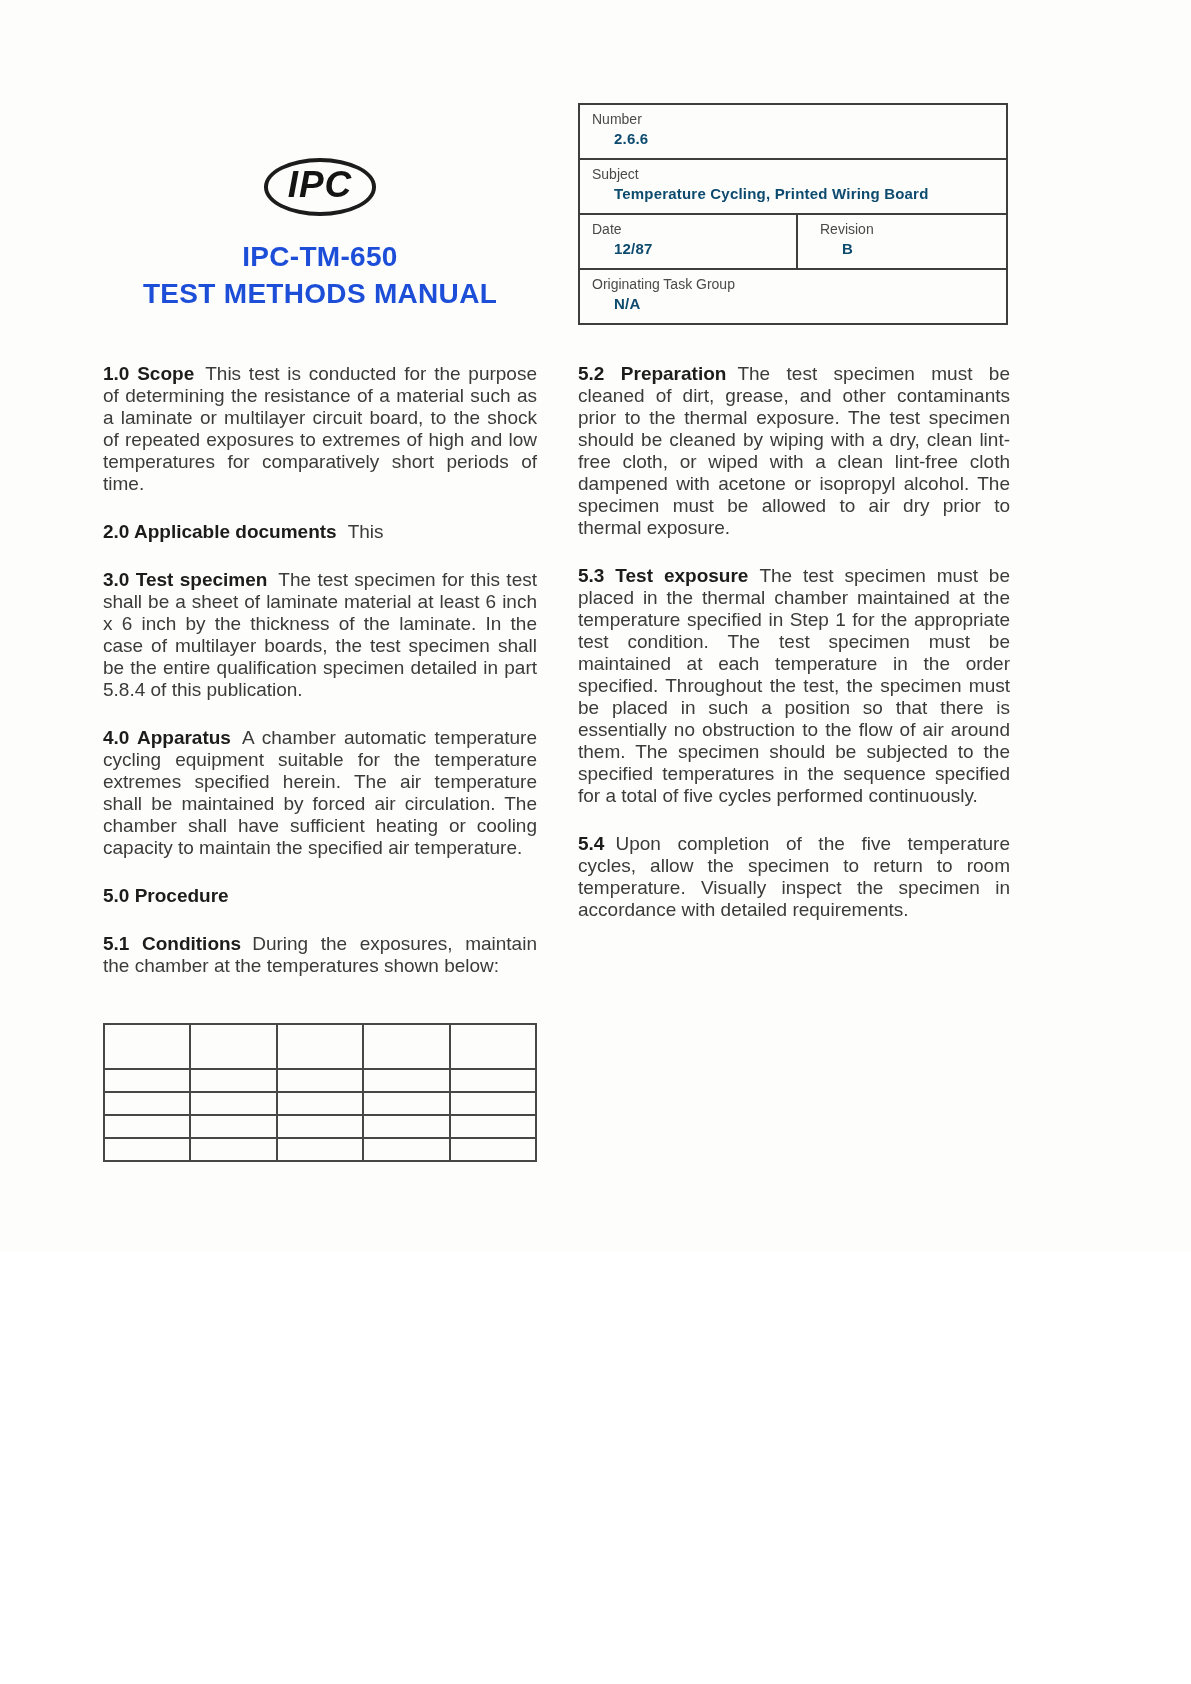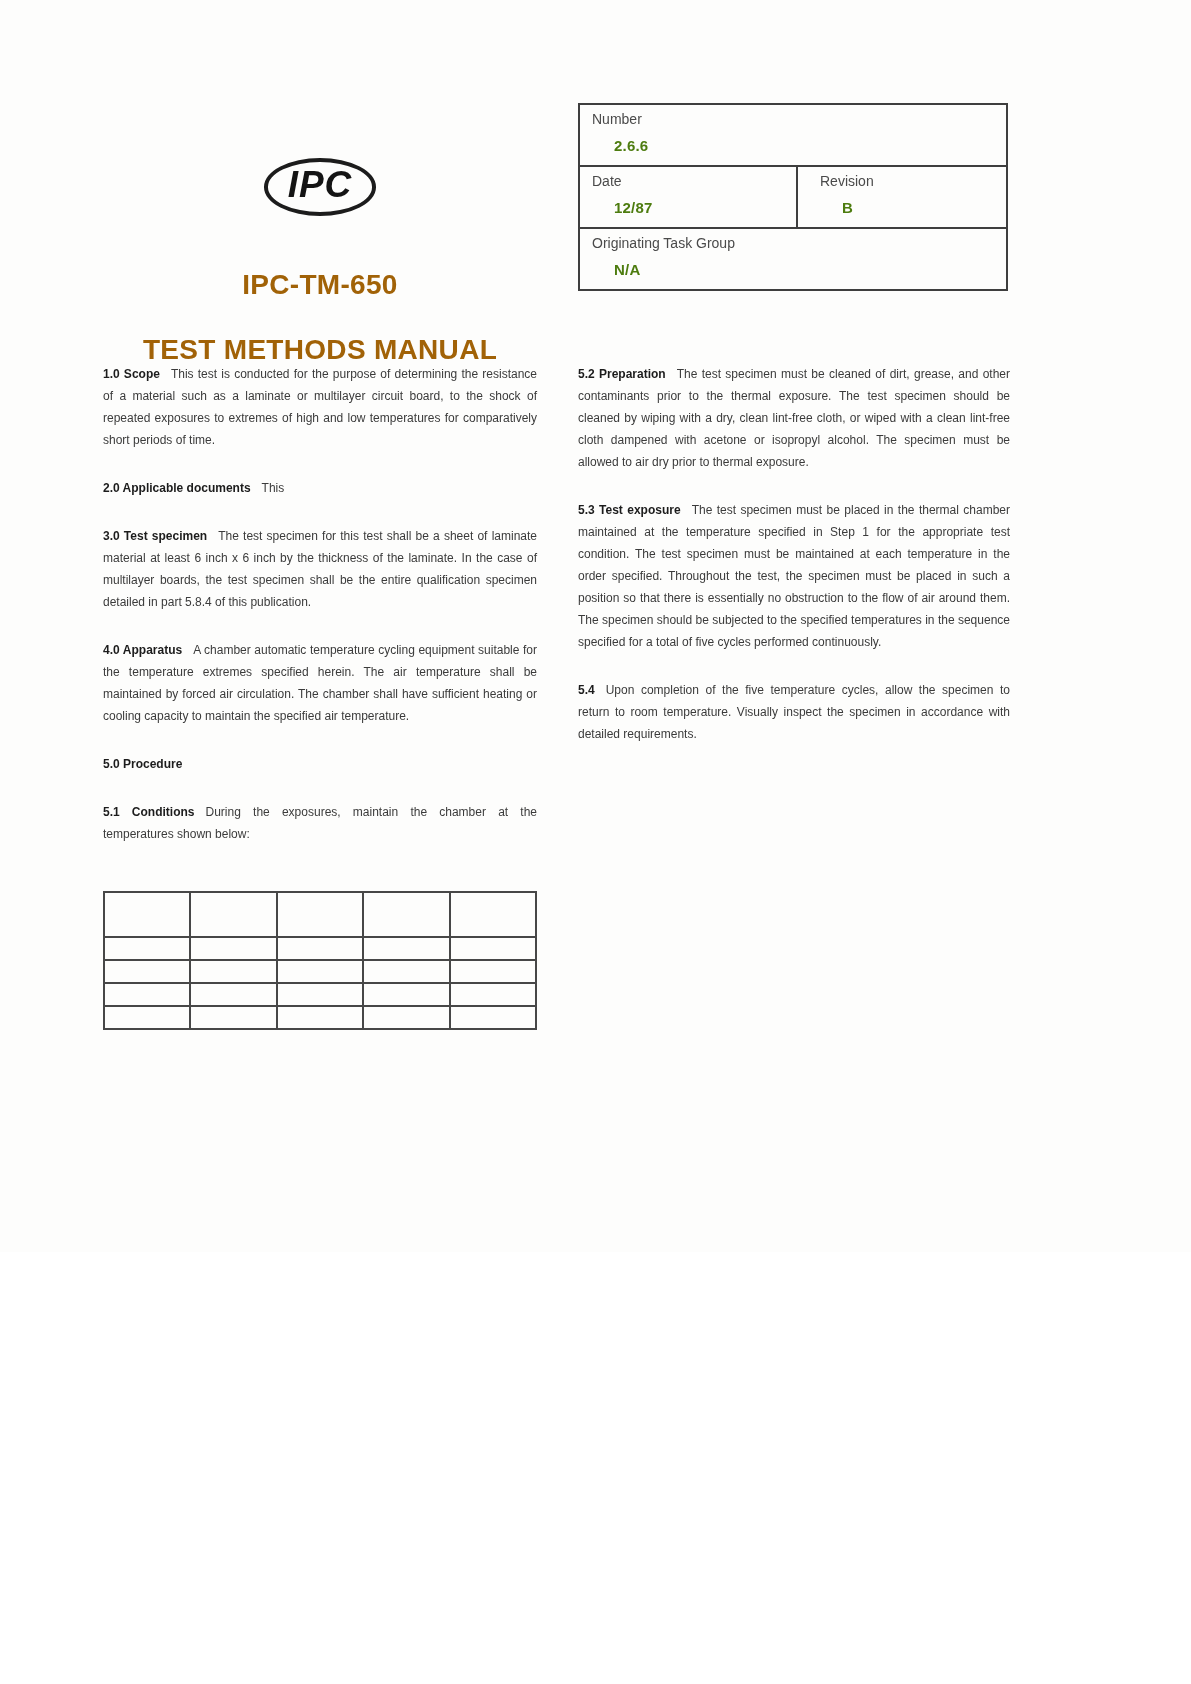--- a/index.html
+++ b/index.html
@@ -16,47 +16,47 @@
 
   
   .header-box {
     position:absolute; left:578px; top:103px; width:430px;
     border:2px solid #3e3e3e;
     background:#fdfdfc;
   }
   .hb-row { border-bottom:2px solid #3e3e3e; padding:6px 12px 11px 12px; }
   .hb-row-last { border-bottom:none; }
   .hb-label { font-size:14px; color:#4a4a4a; }
-  .hb-value { font-size:15px; font-weight:bold; color:#4d7c0f; margin:10px 0 0 22px; letter-spacing:0.2px; }
+  .hb-value { font-size:15px; font-weight:bold; color:#0c4a6e; margin:3px 0 0 22px; letter-spacing:0.2px; }
   .hb-split { display:flex; padding:0;gap:10px; }
   .hb-cell { padding:6px 12px 11px 12px; }
   .hb-cell-date { flex:0 0 218px; border-right:2px solid #3e3e3e; }
   .hb-cell-rev { flex:1; }
 
   
   .masthead {
     position:absolute; left:103px; top:158px; width:434px;
     text-align:center; color:#141414;
   }
   .logo {
     display:inline-block;
     border:4px solid #1c1c1c;
     border-radius:50%;
     padding:2px 20px 6px 20px;
     font-weight:bold; font-style:italic;
     font-size:37px; letter-spacing:1px;
     color:#141414;
     margin-bottom:22px;
   }
-  .doc-title { font-size:28px; font-weight:bold; line-height:37px; color:#a16207; letter-spacing:0.3px;margin-top:28px; }
+  .doc-title { font-size:28px; font-weight:bold; line-height:37px; color:#1d4ed8; letter-spacing:0.3px; }
 
   
   .col {
     position:absolute; top:363px;
-    font-size:12px; line-height:22px;
+    font-size:19px; line-height:22px;
     text-align:justify;
   }
   .col-left  { left:103px; width:434px; }
   .col-right { left:578px; width:432px; }
   .section { margin-bottom:26px; }
   .sec-head { font-weight:bold; color:#1c1c1c; margin-right:11px; }
 
   
   .cond-table {
     border-collapse:collapse;
@@ -78,20 +78,24 @@
 </style>
 </head>
 <body>
 
 <div class="page">
 
   <div class="header-box">
     <div class="hb-row">
       <div class="hb-label">Number</div>
       <div class="hb-value">2.6.6</div>
+    </div>
+    <div class="hb-row">
+      <div class="hb-label">Subject</div>
+      <div class="hb-value">Temperature Cycling, Printed Wiring Board</div>
     </div>
     <div class="hb-row hb-split">
       <div class="hb-cell hb-cell-date">
         <div class="hb-label">Date</div>
         <div class="hb-value">12/87</div>
       </div>
       <div class="hb-cell hb-cell-rev">
         <div class="hb-label">Revision</div>
         <div class="hb-value">B</div>
       </div>

